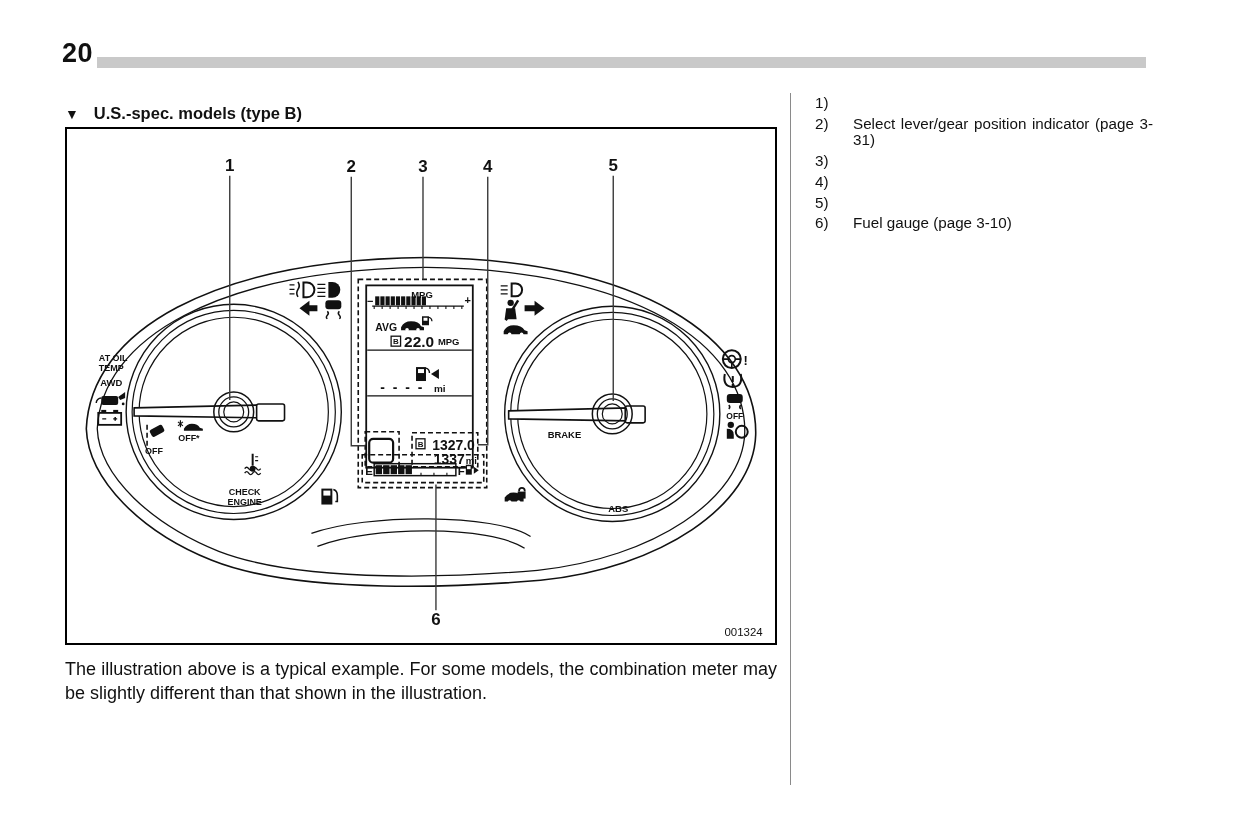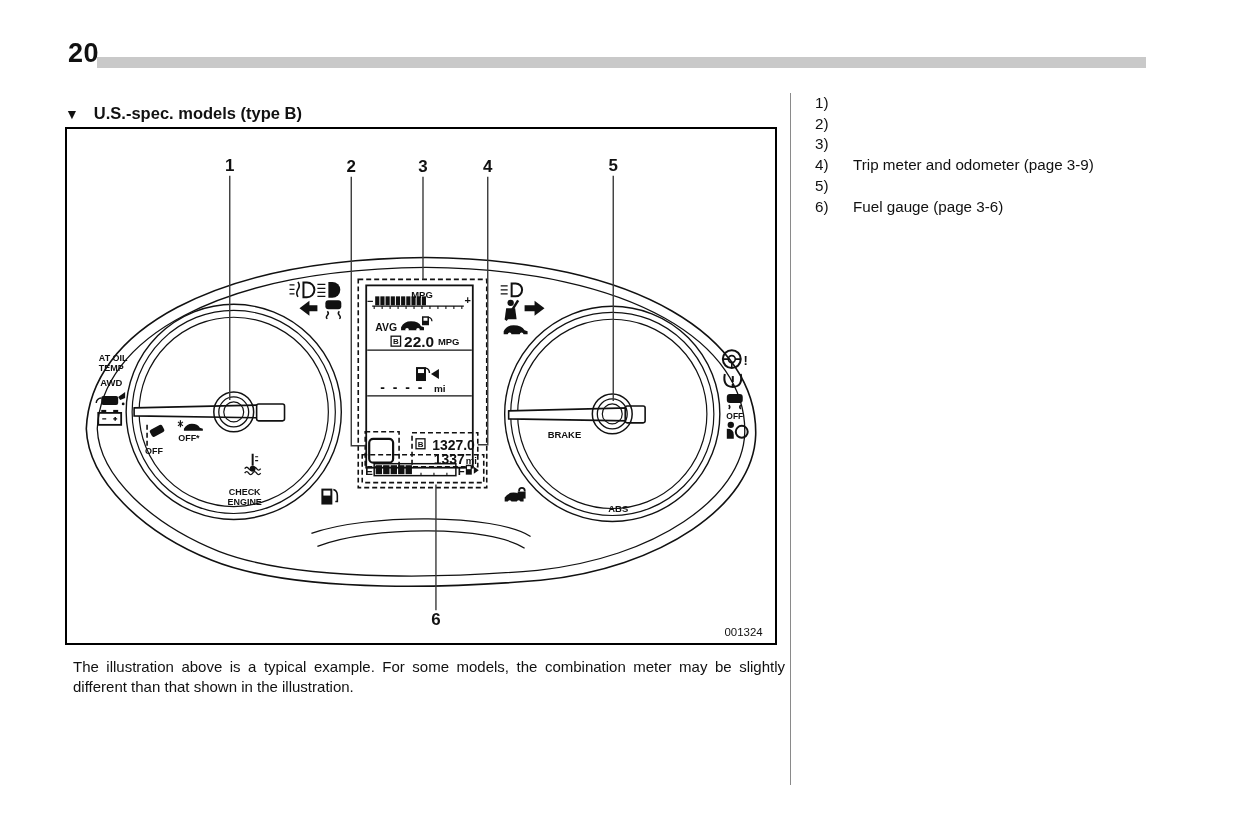--- a/index.html
+++ b/index.html
@@ -1,26 +1,26 @@
 <!DOCTYPE html>
 <html><head>
 <meta charset="utf-8">
 <style>
   html,body{margin:0;padding:0;}
   body{
     width:1241px;height:827px;position:relative;background:#ffffff;
     font-family:"Liberation Sans", sans-serif;color:#111;overflow:hidden;
   }
-  .page-number{position:absolute;left:68px;top:38px;font-size:27px;font-weight:bold;letter-spacing:0.5px;}
+  .page-number{position:absolute;left:62px;top:38px;font-size:27px;font-weight:bold;letter-spacing:0.5px;}
   .header-rule{position:absolute;left:97px;top:57px;width:1049px;height:11px;background:#c9c9c9;}
   .section-heading{position:absolute;left:65px;top:104px;font-size:16.5px;font-weight:bold;display:flex;align-items:center;}
   .section-heading .marker{font-size:14px;margin-right:15px;}
   .figure-box{position:absolute;left:65px;top:127px;width:708px;height:514px;border:2px solid #000;}
   .figure-box svg{display:block;width:708px;height:514px;}
-  .caption{position:absolute;left:73px;top:657px;width:712px;font-size:15px;line-height:1.36;text-align:justify;}
+  .caption{position:absolute;left:65px;top:657px;width:712px;font-size:18px;line-height:1.36;text-align:justify;}
   .separator{position:absolute;left:790px;top:93px;width:1px;height:692px;background:#8a8a8a;}
   .legend{position:absolute;left:815px;top:95px;width:338px;font-size:15.2px;line-height:1.1;}
   .legend-item{display:flex;margin-bottom:4px;}
   .legend-num{width:38px;flex:none;}
   .legend-text{flex:1;text-align:justify;}
   
   text{font-family:"Liberation Sans", sans-serif;fill:#111;}
   .ln{stroke:#111;fill:none;}
   .callout-num{font-size:17px;font-weight:bold;}
   .callout-line{stroke:#3a3a3a;stroke-width:1.4;fill:none;}
@@ -291,28 +291,28 @@
 <div class="caption">The illustration above is a typical example. For some models, the combination meter may be slightly different than that shown in the illustration.</div>
 
 <div class="separator"></div>
 
 <div class="legend">
   <div class="legend-item">
     <span class="legend-num">1)</span>
   </div>
   <div class="legend-item">
     <span class="legend-num">2)</span>
+    <span class="legend-text">Select lever/gear position indicator (page 3-31)</span>
   </div>
   <div class="legend-item">
     <span class="legend-num">3)</span>
   </div>
   <div class="legend-item">
     <span class="legend-num">4)</span>
-    <span class="legend-text">Trip meter and odometer (page 3-9)</span>
   </div>
   <div class="legend-item">
     <span class="legend-num">5)</span>
   </div>
   <div class="legend-item">
     <span class="legend-num">6)</span>
-    <span class="legend-text">Fuel gauge (page 3-6)</span>
+    <span class="legend-text">Fuel gauge (page 3-10)</span>
   </div>
 </div>
 
 </body></html>

